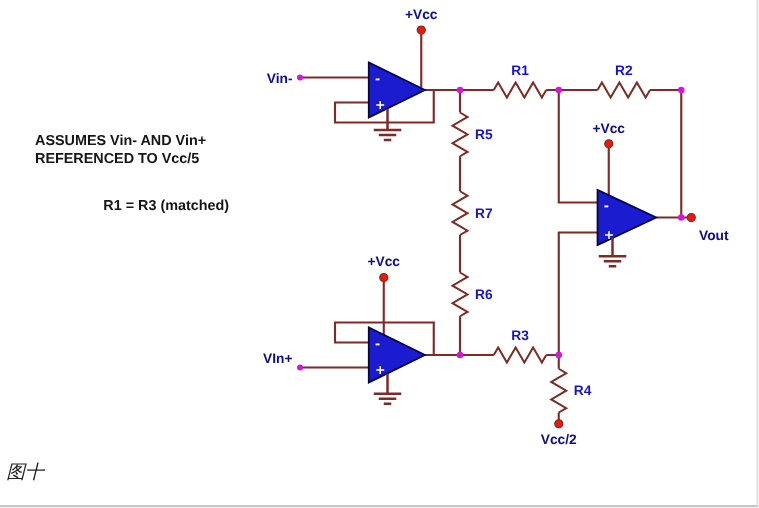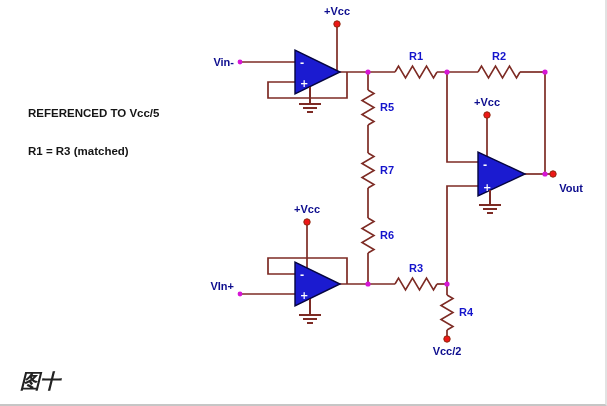--- a/index.html
+++ b/index.html
@@ -1,40 +1,41 @@
 <!DOCTYPE html>
 <html><head>
 <meta charset="utf-8">
 <style>
   html,body{margin:0;padding:0;background:#ffffff;}
   .canvas{position:relative;width:607px;height:406px;background:#ffffff;overflow:hidden;
           border-right:2px solid #e2e2e2;border-bottom:2px solid #c6c6c6;box-sizing:border-box;
           font-family:"Liberation Sans",sans-serif;}
   .notes{position:absolute;left:28px;top:106px;width:210px;
          font-weight:bold;font-size:11.5px;line-height:14px;color:#151515;}
-  .notes .rules{margin-top:24px;}
-  .caption{position:absolute;left:20px;top:368px;font-family:"Liberation Serif",serif;
-           font-style:italic;font-size:20px;color:#222222;font-weight:bold;}
+  .notes .rules{margin-top:24px;text-align:center;}
+  .caption{position:absolute;left:5px;top:368px;font-family:"Liberation Serif",serif;
+           font-style:italic;font-size:15px;color:#222222;}
   svg{position:absolute;left:0;top:0;}
   .wire{stroke:#7d2b24;stroke-width:1.7;fill:none;}
   .res{stroke:#7d2b24;stroke-width:1.6;fill:none;stroke-linejoin:miter;}
   .tri{fill:#1b1bd0;stroke:#05053f;stroke-width:1.4;}
   .gnd{stroke:#7d2b24;stroke-width:2;fill:none;}
   .jdot{fill:#d616d6;stroke:none;}
   .tdot{fill:#ee1717;stroke:#8c2a10;stroke-width:1;}
   .rlab{font-family:"Liberation Sans",sans-serif;font-weight:bold;font-size:11px;fill:#1414cc;}
   .plab{font-family:"Liberation Sans",sans-serif;font-weight:bold;font-size:11px;fill:#0d0d8e;}
   .sign{font-family:"DejaVu Sans",sans-serif;font-weight:bold;font-size:10px;fill:#ffffff;}
 </style>
 </head>
 <body>
 
 <div class="canvas">
 
   <div class="notes">
+    <div>ASSUMES Vin- AND Vin+</div>
     <div>REFERENCED TO Vcc/5</div>
     <div class="rules">
       <div>R1 = R3 (matched)</div>
     </div>
   </div>
 
   <svg width="607" height="406" viewBox="0 0 607 406">
 
     <g>
       <path class="wire" d="M337,27 V70"></path>

